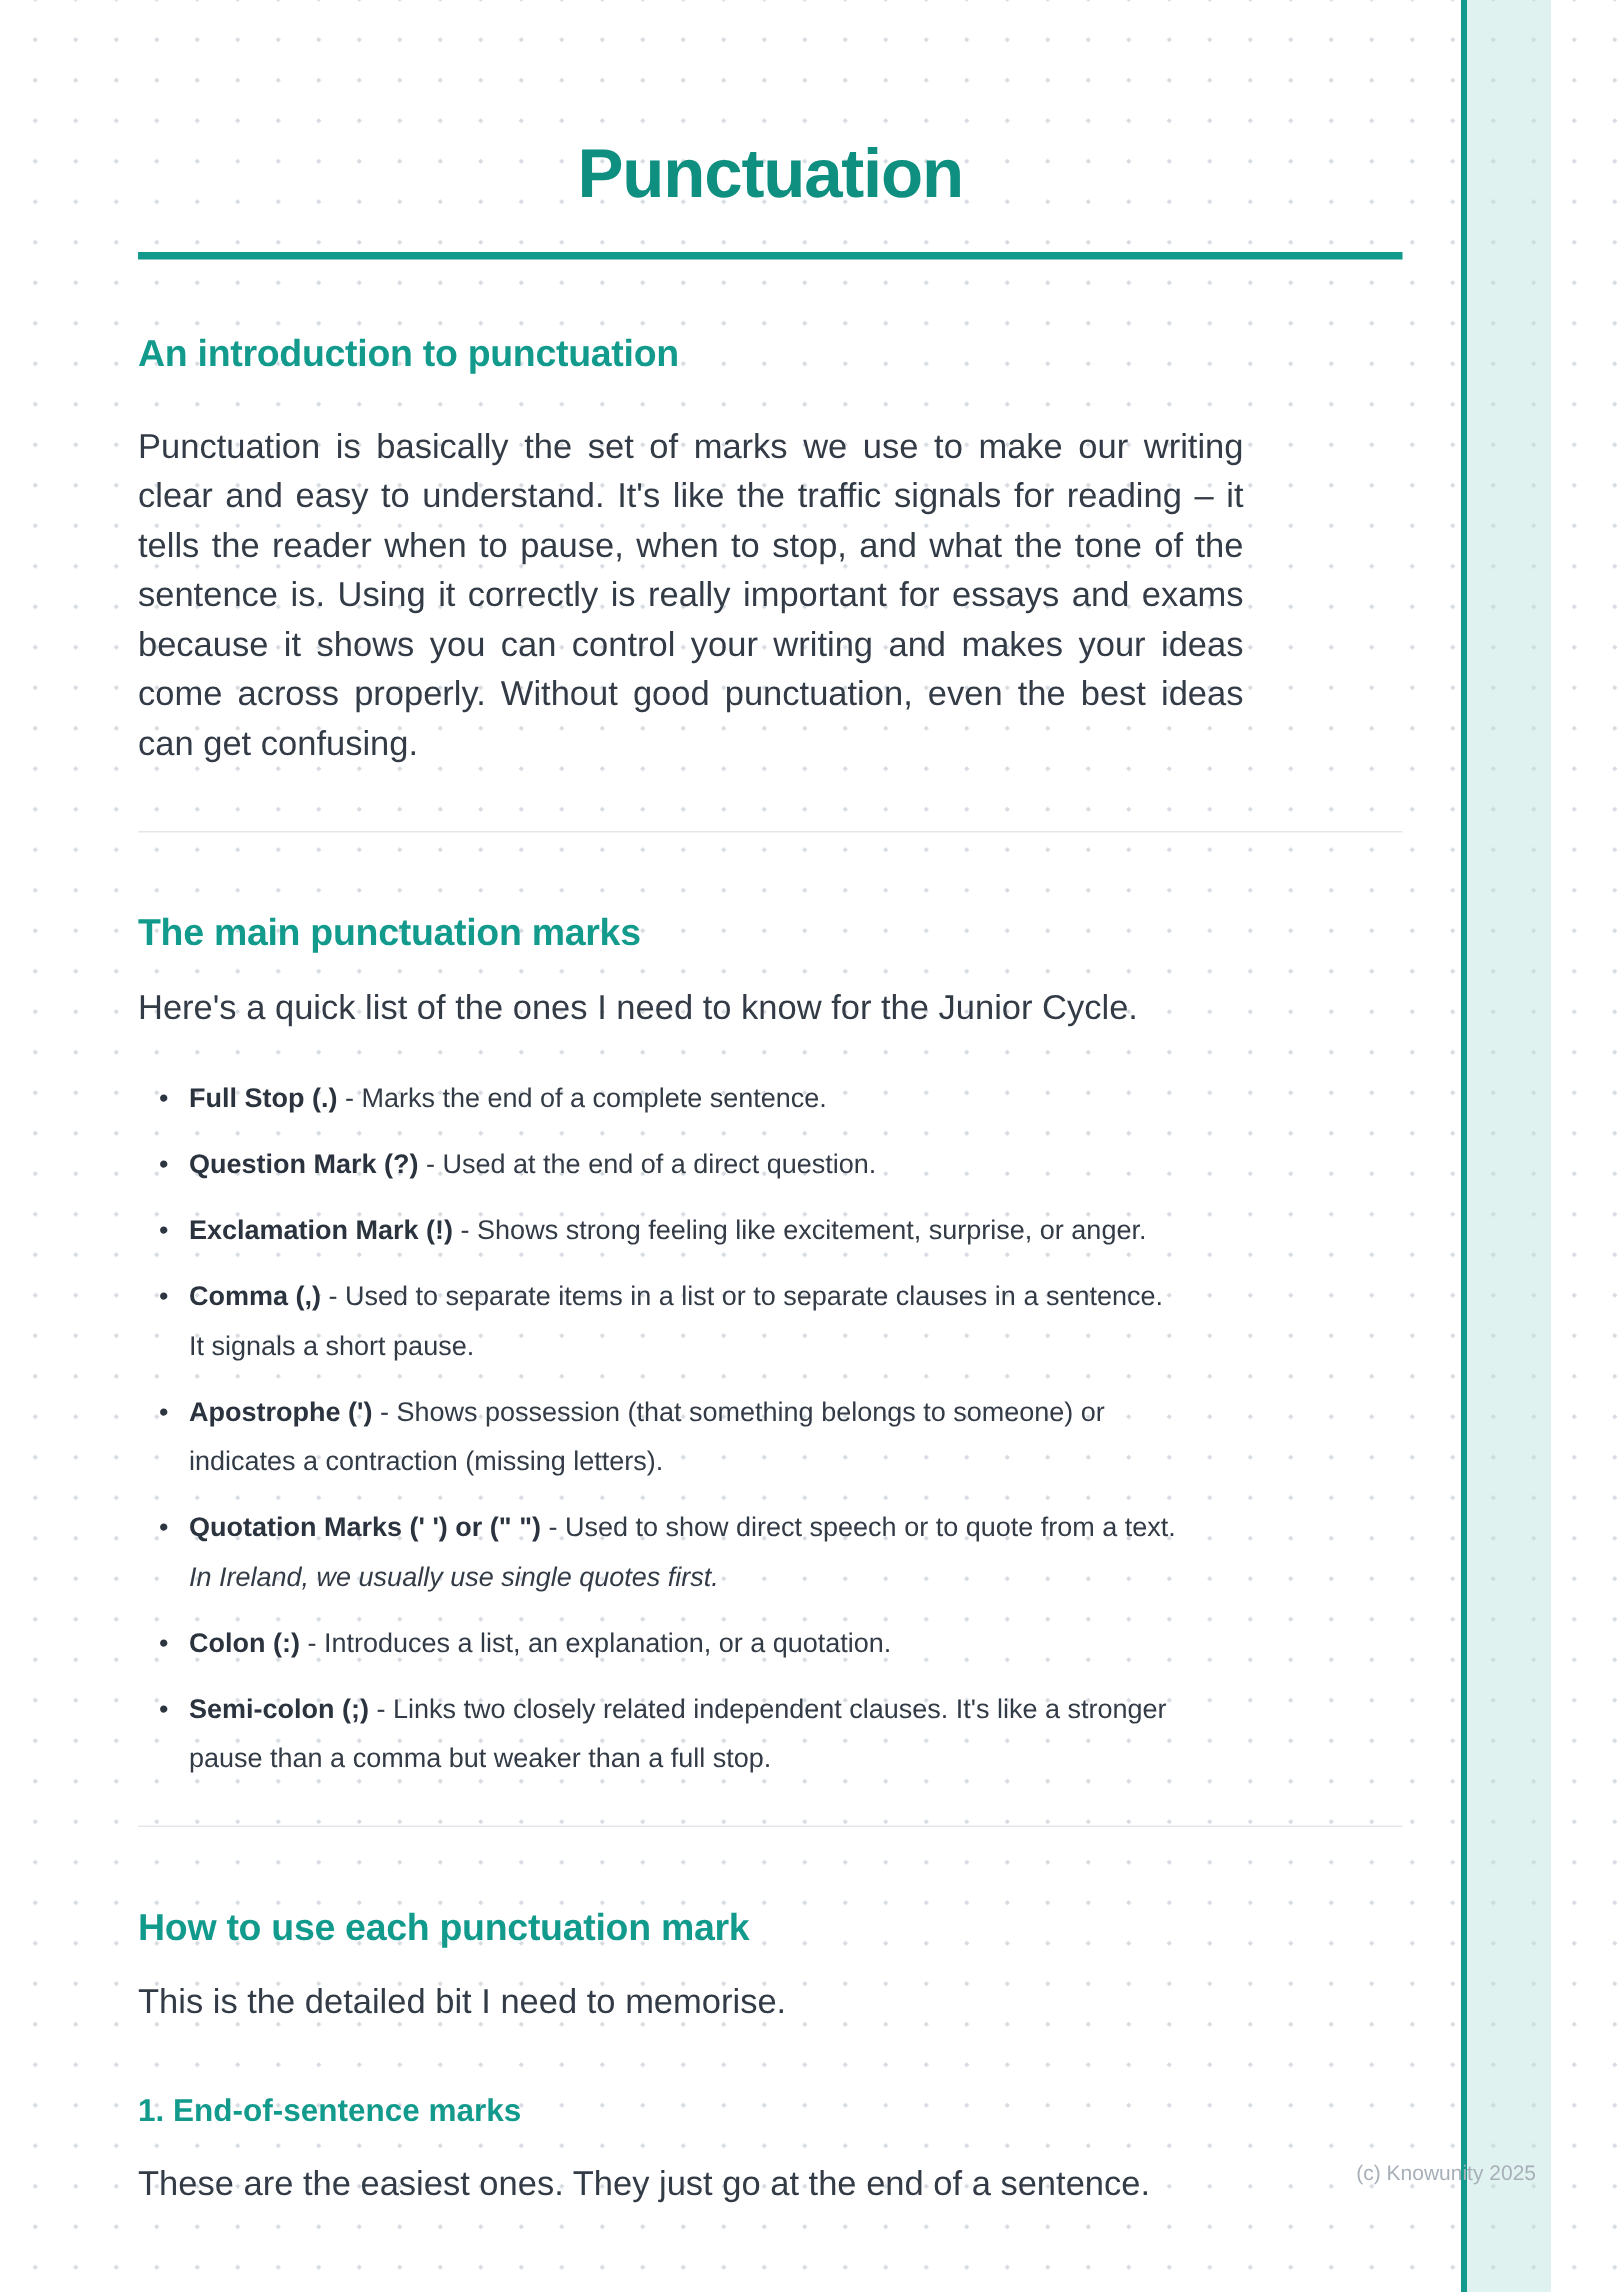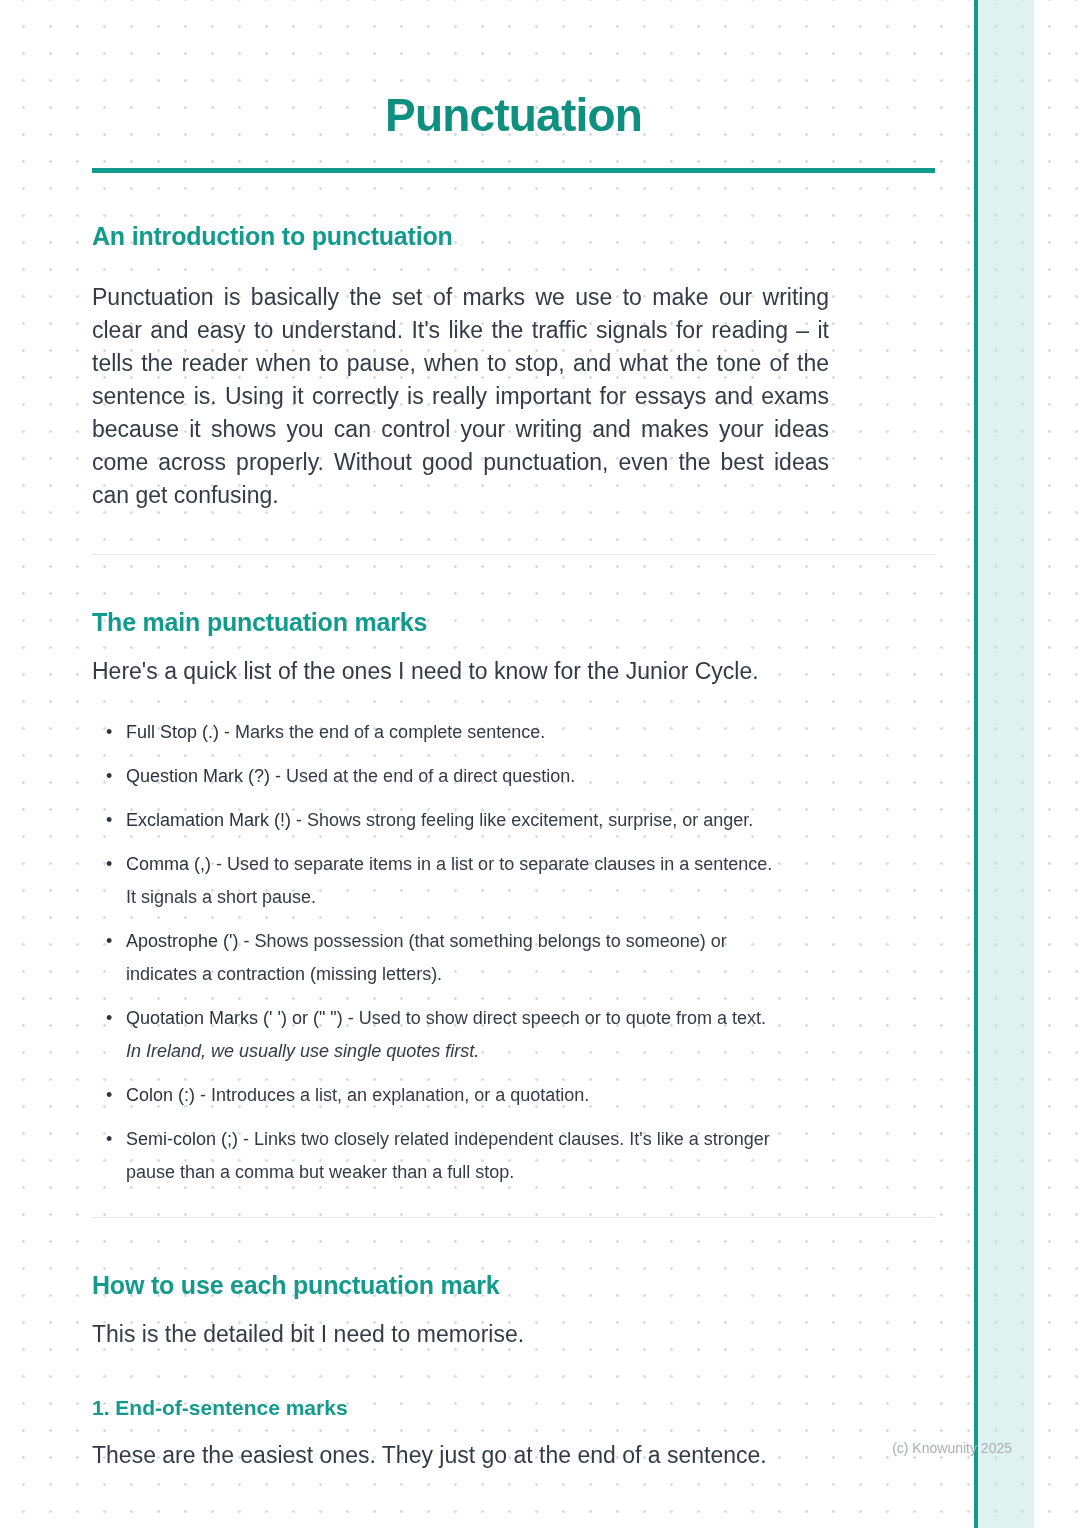--- a/index.html
+++ b/index.html
@@ -67,24 +67,24 @@
   .marks-list li {
     position:relative; padding-left:20px;
     font-size:18px; line-height:33px;
     margin-bottom:11px;
   }
   .marks-list li::before {
     content:"\2022";
     position:absolute; left:0; top:0;
     color:#2d3540; font-size:18px;
   }
-  .term { font-weight:400; color:#2b333e; }
+  .term { font-weight:700; color:#2b333e; }
   .note { font-style:italic; }
   .page-footer {
-    position:absolute; right:68px; bottom:72px;
+    position:absolute; right:56px; bottom:72px;
     font-size:14px; color:var(--muted,#a7afb8);
     z-index:3;
   }
 </style>
 </head>
 <body>
 
 <div class="accent-band"></div>
 <div class="accent-line"></div>
 

